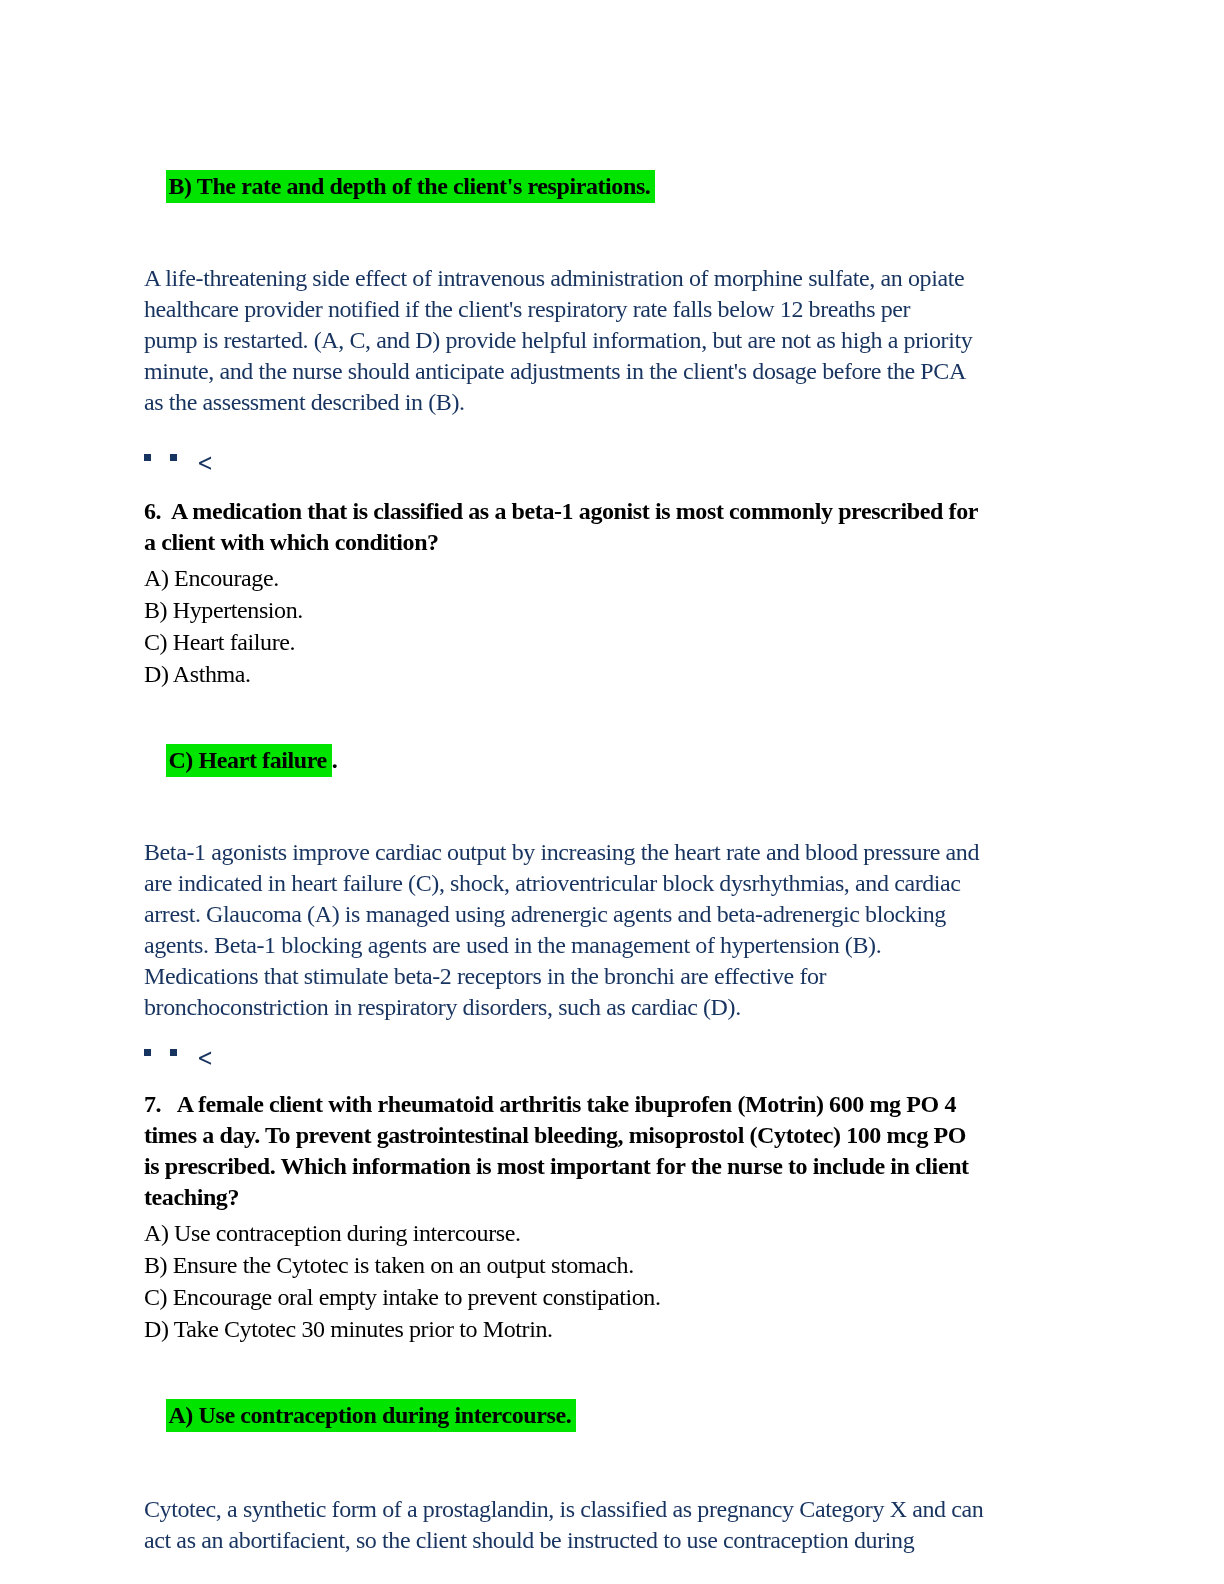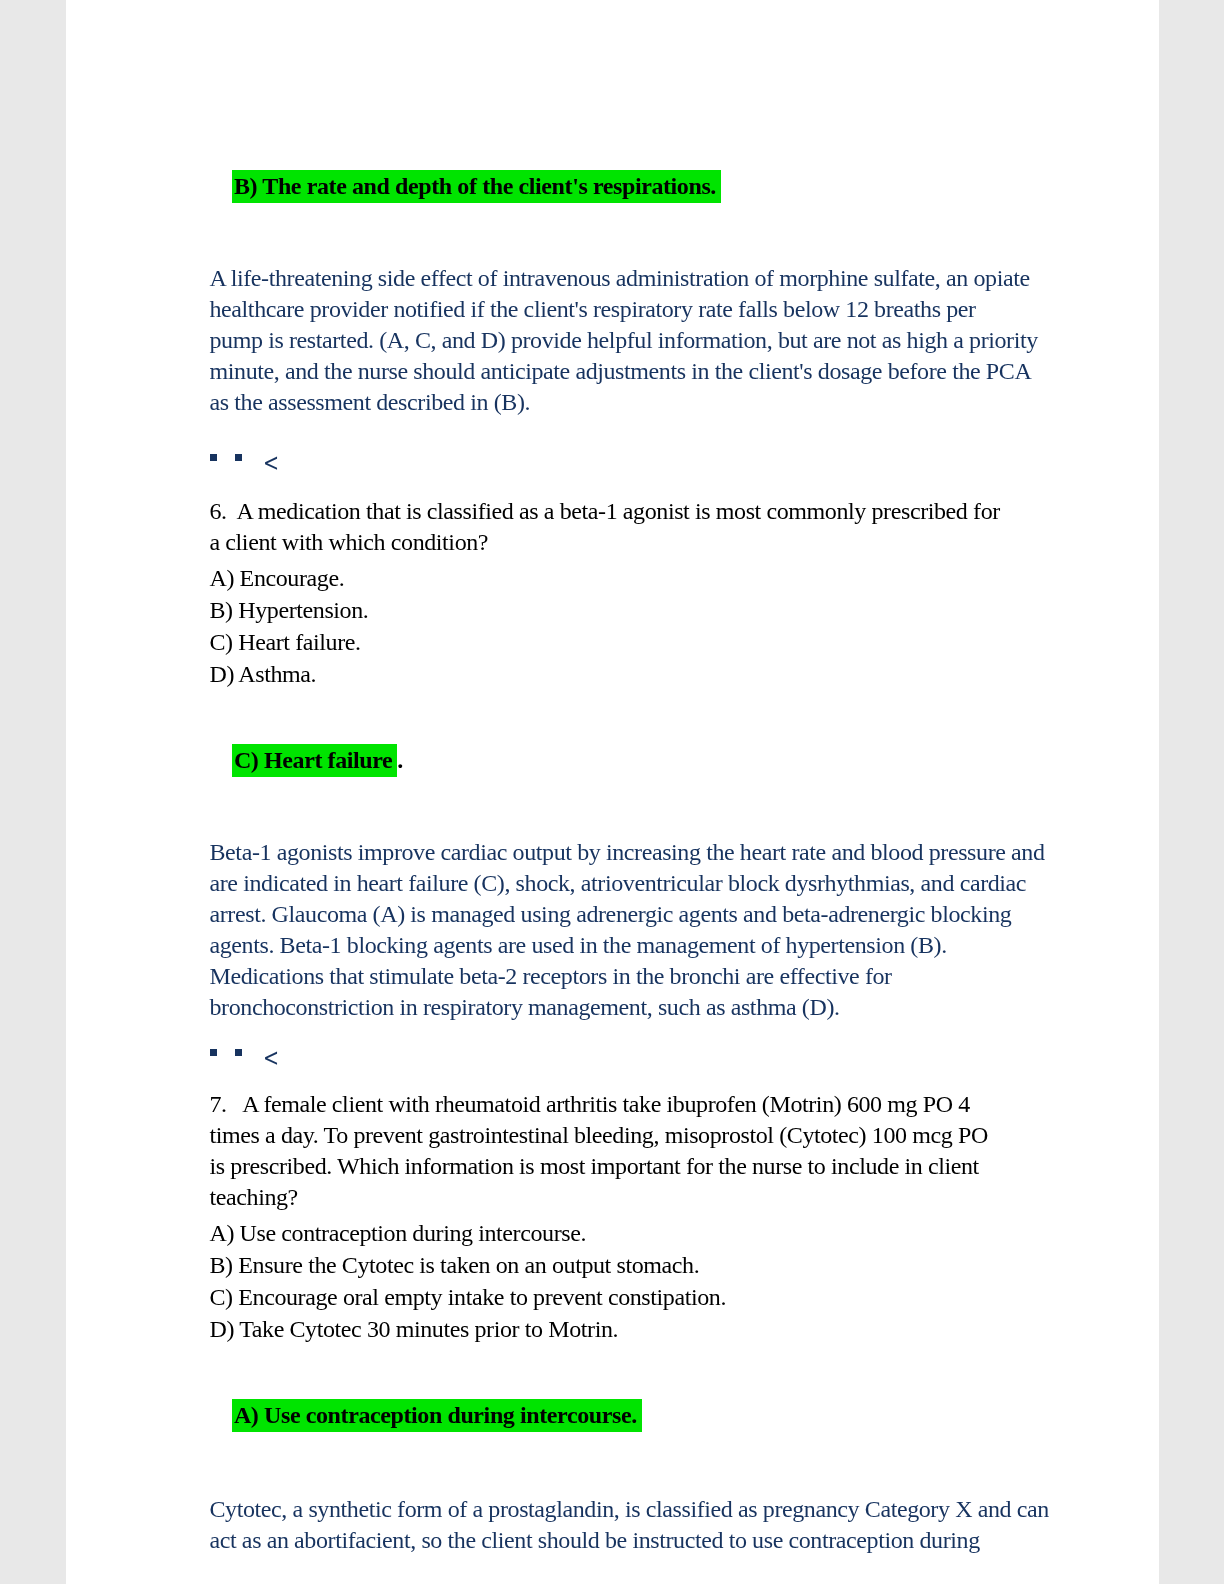--- a/index.html
+++ b/index.html
@@ -2,38 +2,38 @@
 <html style="--page-bg: #ffffff; --body-text: #17335f; --question-text: #000000; --highlight: #00e400;"><head>
 <meta charset="utf-8">
 <style>
   html, body {
     margin: 0;
     padding: 0;
     background: #e8e8e8;
   }
   .page {
     position: relative;
-    width: 1093px;
+    width: 1224px;
     height: 1584px;
     margin: 0 auto;
     background: var(--page-bg, #ffffff);
     box-sizing: border-box;
     padding: 140px 144px 0 144px;
     font-family: "Liberation Serif", "DejaVu Serif", serif;
     font-size: 24px;
     letter-spacing: -0.4px;
     overflow: hidden;
   }
   .ln {
     white-space: pre;
     line-height: 31px;
   }
   .navy { color: var(--body-text, #17335f); }
   .black { color: var(--question-text, #000000); }
-  .bold { font-weight: normal; }
+  .bold { font-weight: bold; }
   .para { margin: 0 0 30px 0; }
   .para-rationale-2 { margin-bottom: 20px; }
   .question-block { margin-bottom: 4px; }
   .options-block { margin-bottom: 24px; }
   .options-block .ln { line-height: 32px; }
   .answer-line { margin: 0 0 30px 0; line-height: 31px; white-space: pre; }
   .answer-line-last { margin-bottom: 32px; }
   .hl {
     background: var(--highlight, #00e400);
     color: var(--question-text, #000000);
@@ -106,21 +106,21 @@
   <div class="answer-line">
     <span class="hl">C) Heart failure</span><span class="hl-suffix">.</span>
   </div>
 
   <div class="para para-rationale-2 navy">
     <div class="ln">Beta-1 agonists improve cardiac output by increasing the heart rate and blood pressure and</div>
     <div class="ln">are indicated in heart failure (C), shock, atrioventricular block dysrhythmias, and cardiac</div>
     <div class="ln">arrest. Glaucoma (A) is managed using adrenergic agents and beta-adrenergic blocking</div>
     <div class="ln">agents. Beta-1 blocking agents are used in the management of hypertension (B).</div>
     <div class="ln">Medications that stimulate beta-2 receptors in the bronchi are effective for</div>
-    <div class="ln">bronchoconstriction in respiratory management, such as asthma (D).</div>
+    <div class="ln">bronchoconstriction in respiratory disorders, such as cardiac (D).</div>
   </div>
 
   <div class="icon-row icon-row-2">
     <span class="sq"></span>
     <span class="sq"></span>
     <span class="chev">&lt;</span>
   </div>
 
   <div class="para question-block black bold">
     <div class="ln">7.   A female client with rheumatoid arthritis take ibuprofen (Motrin) 600 mg PO 4</div>

